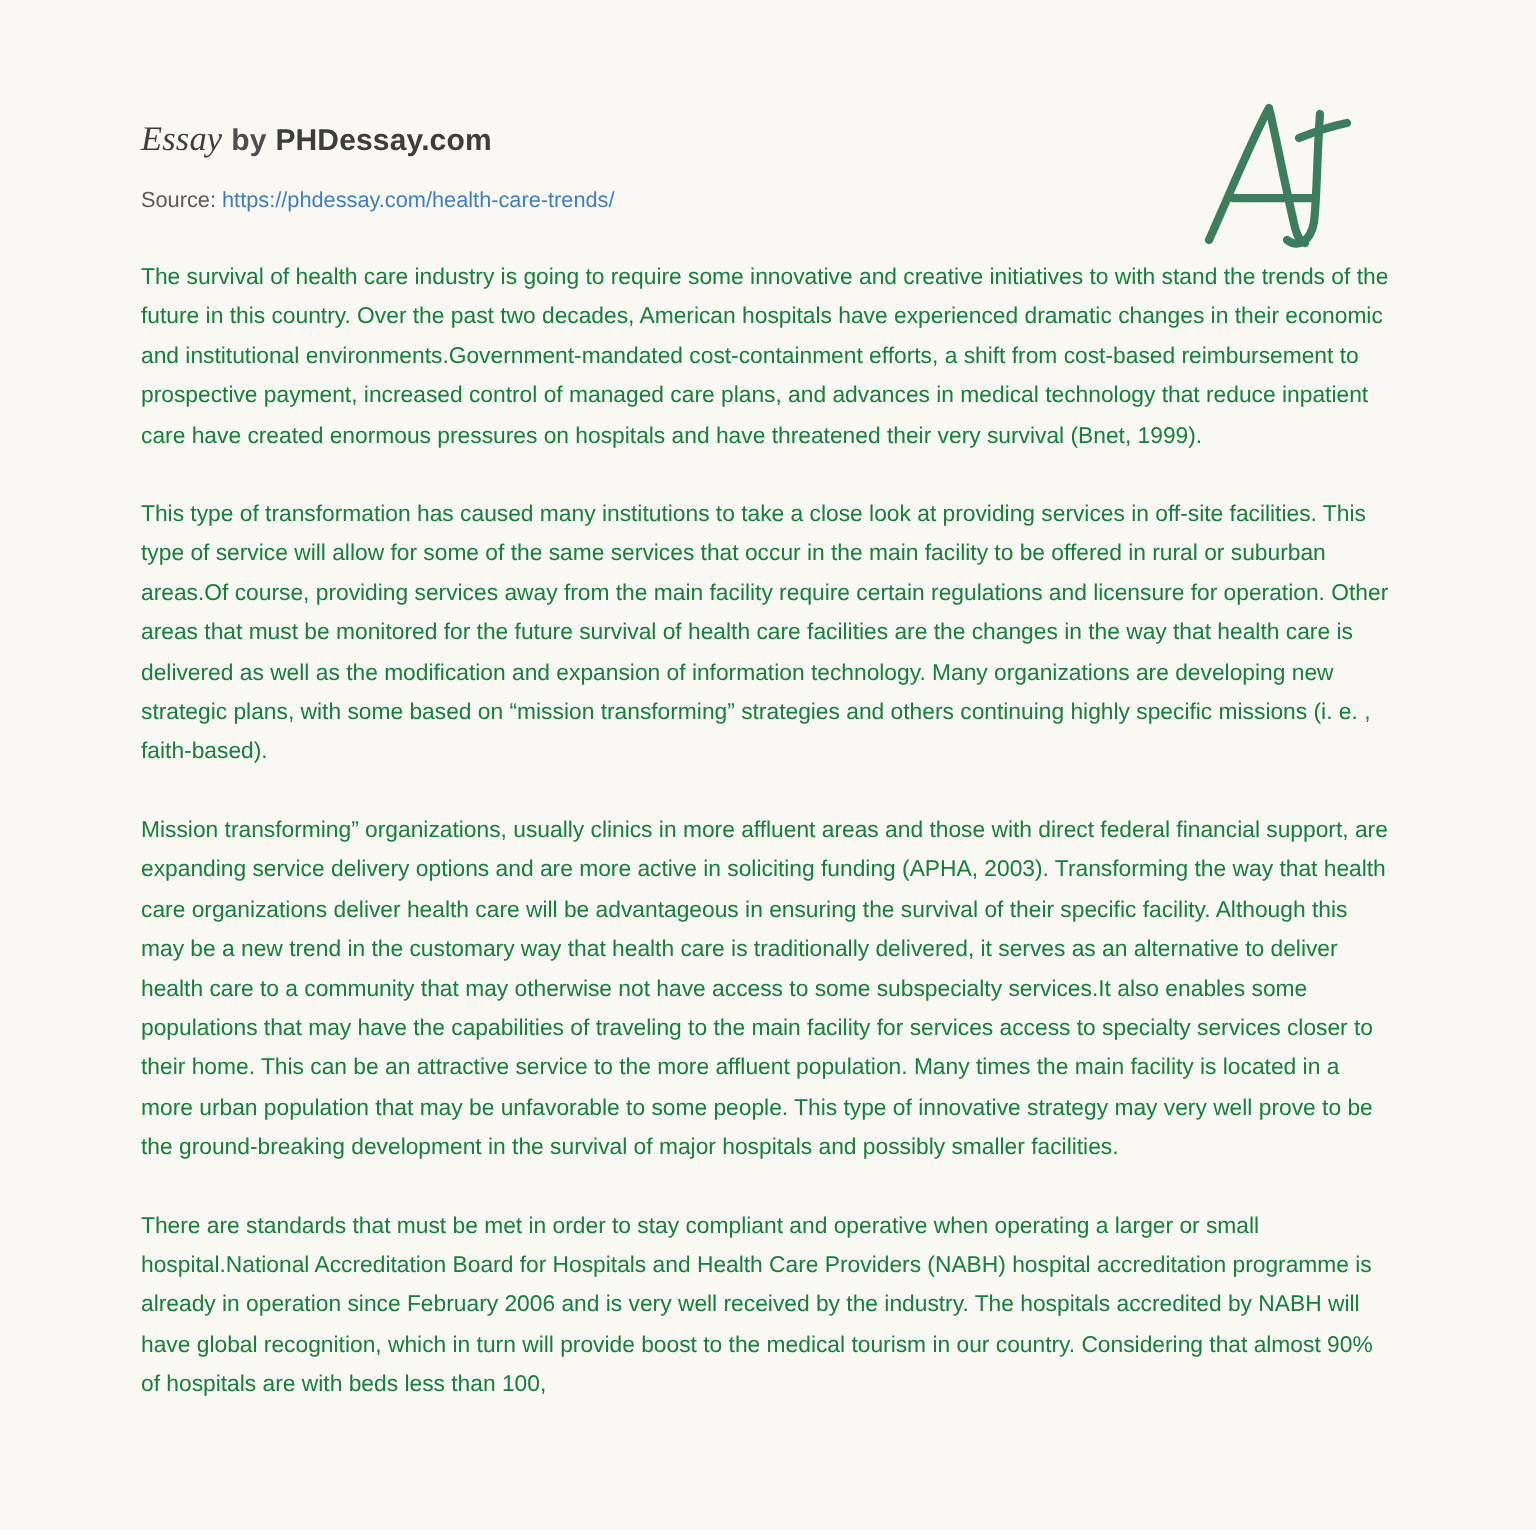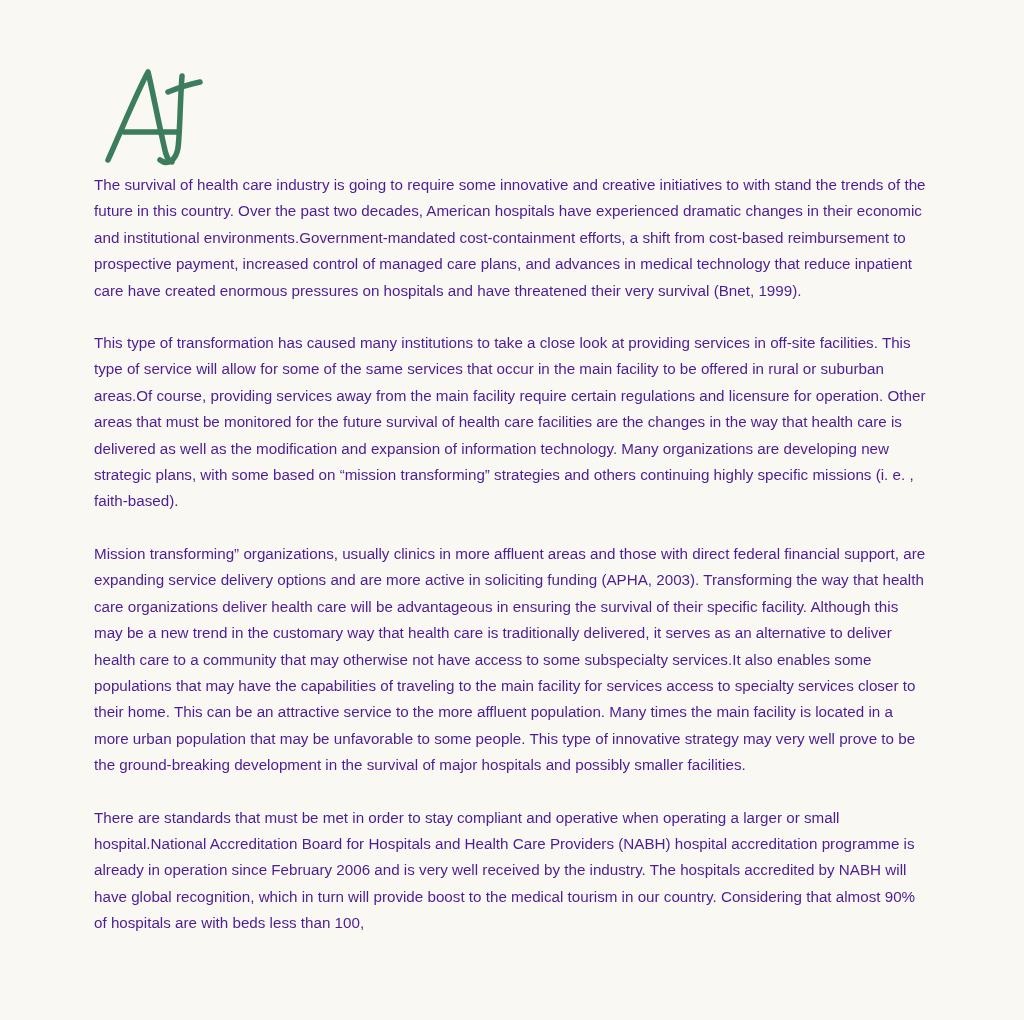--- a/index.html
+++ b/index.html
@@ -71,31 +71,42 @@
   h1.title {
     font-size: 33px;
     font-weight: 700;
     color: #3a3a3a;
     margin: 112px 0 42px 0;
     letter-spacing: -0.2px;
   }
   .body-text p {
     font-size: 15.2px;
     line-height: 26.4px;
-    color: #4c1d95;
+    color: #15803d;
     margin: 0 0 26px 0;
     text-align: left;
   }
 </style>
 </head>
 <body>
 
 <div class="page">
 
   <div class="header-row">
+    <div class="header-left">
+      <div class="brand-line">
+        <span class="brand-essay">Essay</span>
+        <span class="brand-by">by</span>
+        <span class="brand-site">PHDessay.com</span>
+      </div>
+      <div class="source-line">
+        <span>Source:</span>
+        <a class="source-url" href="#">https://phdessay.com/health-care-trends/</a>
+      </div>
+    </div>
 
     <svg class="logo" viewBox="0 0 120 110">
       <g fill="none" stroke="#3b7d5c" stroke-width="5.5" stroke-linecap="round" stroke-linejoin="round">
         <path d="M14 98 C 30 62, 44 28, 54 10 C 58 26, 64 58, 70 84 C 72 94, 74 99, 78 100"></path>
         <path d="M30 70 L 84 70"></path>
         <path d="M88 14 C 86 40, 86 70, 84 86 C 82 98, 74 104, 66 98"></path>
         <path d="M74 30 C 84 26, 96 22, 106 20"></path>
       </g>
     </svg>
   </div>

